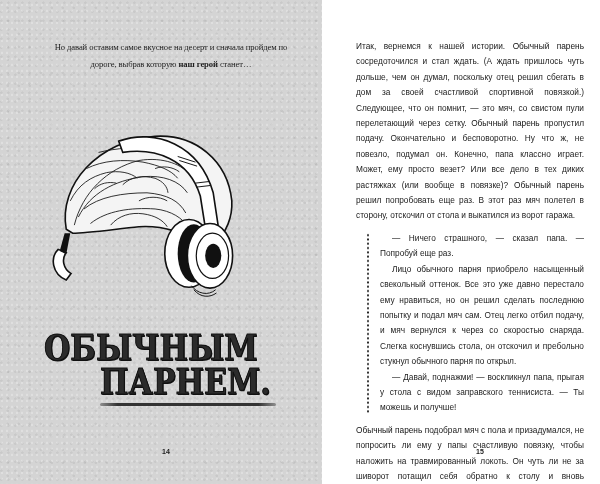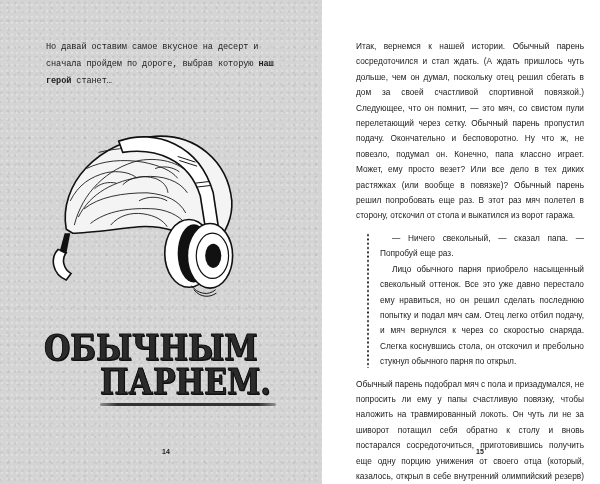--- a/index.html
+++ b/index.html
@@ -18,21 +18,21 @@
       radial-gradient(circle at 40% 80%, rgba(255,255,255,0.25) 0 1px, transparent 1.5px);
     background-size: 7px 9px, 11px 13px, 5px 6px;
   }
   .page-right {
     position: absolute; left: 322px; top: 0; width: 278px; height: 484px;
     background: #ffffff;
   }
   .intro {
     position: absolute; left: 46px; top: 39px; width: 250px;
     font-size: 8.6px; line-height: 17px; color: #1d1d1d;
-    font-family: Liberation Mono, monospace; letter-spacing: -0.1px;
+    font-family: Liberation Serif, serif; letter-spacing: -0.1px; text-align: center;
   }
   .intro b { font-weight: bold; }
   .illustration { position: absolute; left: 42px; top: 108px; width: 210px; height: 210px; }
   .title-line1 { position: absolute; left: 44px; top: 330px; width: 240px; font-size: 35px; line-height: 36px; white-space: nowrap; transform: scaleX(0.86); transform-origin: left top; }
   .title-line2 { position: absolute; left: 100px; top: 364px; width: 200px; font-size: 35px; line-height: 36px; white-space: nowrap; transform: scaleX(0.86); transform-origin: left top; }
   .title-text {
     font-family: "DejaVu Serif", serif; font-weight: bold; color: #2b2b2b;
     text-shadow: 0 0 0.5px #000, 1px 1px 0 #111;
     -webkit-text-stroke: 1px #111;
   }
@@ -116,24 +116,25 @@
   </div>
 
   <div class="page-right"></div>
 
   <div class="body-text">
     <p>
       <span>Итак, вернемся к нашей истории. </span><b>Обычный парень</b><span> сосредоточился и стал ждать. (А ждать пришлось чуть дольше, чем он думал, поскольку отец решил сбегать в дом за своей счастливой спортивной повязкой.) Следующее, что он помнит, — это мяч, со свистом пули перелетающий через сетку. </span><b>Обычный парень</b><span> пропустил подачу. Окончательно и бесповоротно. Ну что ж, не повезло, подумал он. Конечно, папа классно играет. Может, ему просто везет? Или все дело в тех диких растяжках (или вообще в повязке)? </span><b>Обычный парень</b><span> решил попробовать еще раз. В этот раз мяч полетел в сторону, отскочил от стола и выкатился из ворот гаража.</span>
     </p>
 
     <div class="dialog-block">
-      <p class="indent"><span>— Ничего свекольный, — сказал папа. — Попробуй еще раз.</span></p>
+      <p class="indent"><span>— Ничего страшного, — сказал папа. — Попробуй еще раз.</span></p>
       <p class="indent">
         <span>Лицо </span><b>обычного парня</b><span> приобрело насыщенный свекольный оттенок. Все это уже давно перестало ему нравиться, но он решил сделать последнюю попытку и подал мяч сам. Отец легко отбил подачу, и мяч вернулся к </span><b>через</b><span> со скоростью снаряда. Слегка коснувшись стола, он отскочил и пребольно стукнул </span><b>обычного парня</b><span> по открыл.</span>
       </p>
+      <p class="indent"><span>— Давай, поднажми! — воскликнул папа, прыгая у стола с видом заправского теннисиста. — Ты можешь и получше!</span></p>
     </div>
 
     <p>
       <b>Обычный парень</b><span> подобрал мяч с пола и призадумался, не попросить ли ему у папы счастливую повязку, чтобы наложить на травмированный локоть. Он чуть ли не за шиворот потащил себя обратно к столу и вновь постарался сосредоточиться, приготовившись получить еще одну порцию унижения от своего отца (который, казалось, открыл в себе внутренний олимпийский резерв) или послать все это подальше и уйти к себе в комнату играть в приставку. Приставка победила.</span>
     </p>
 
   </div>
 
   <div class="page-number pn-right">15</div>
 </div>

